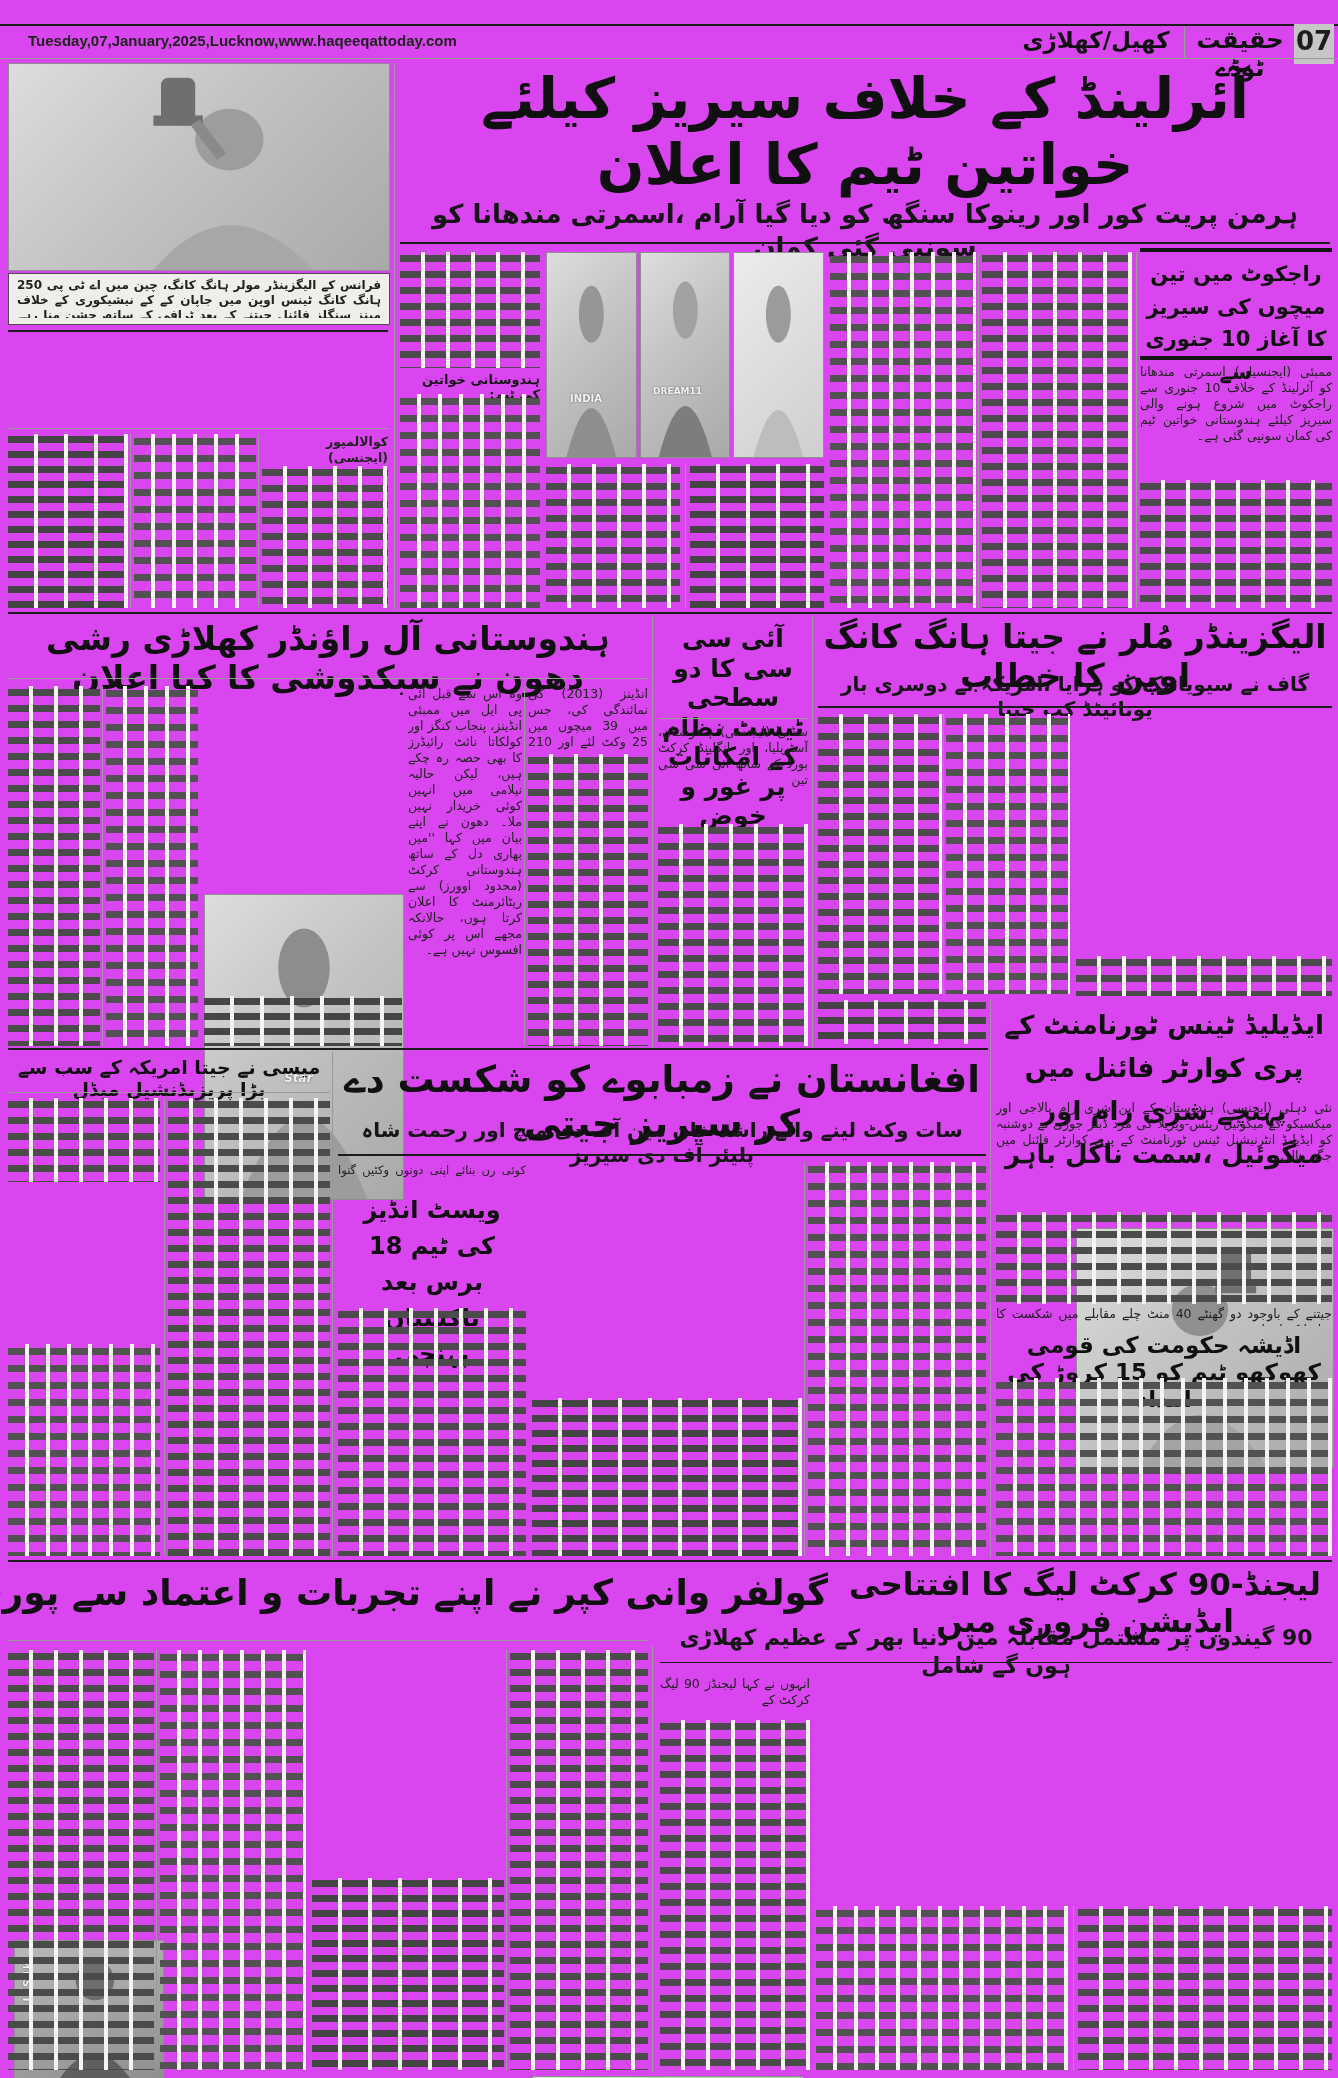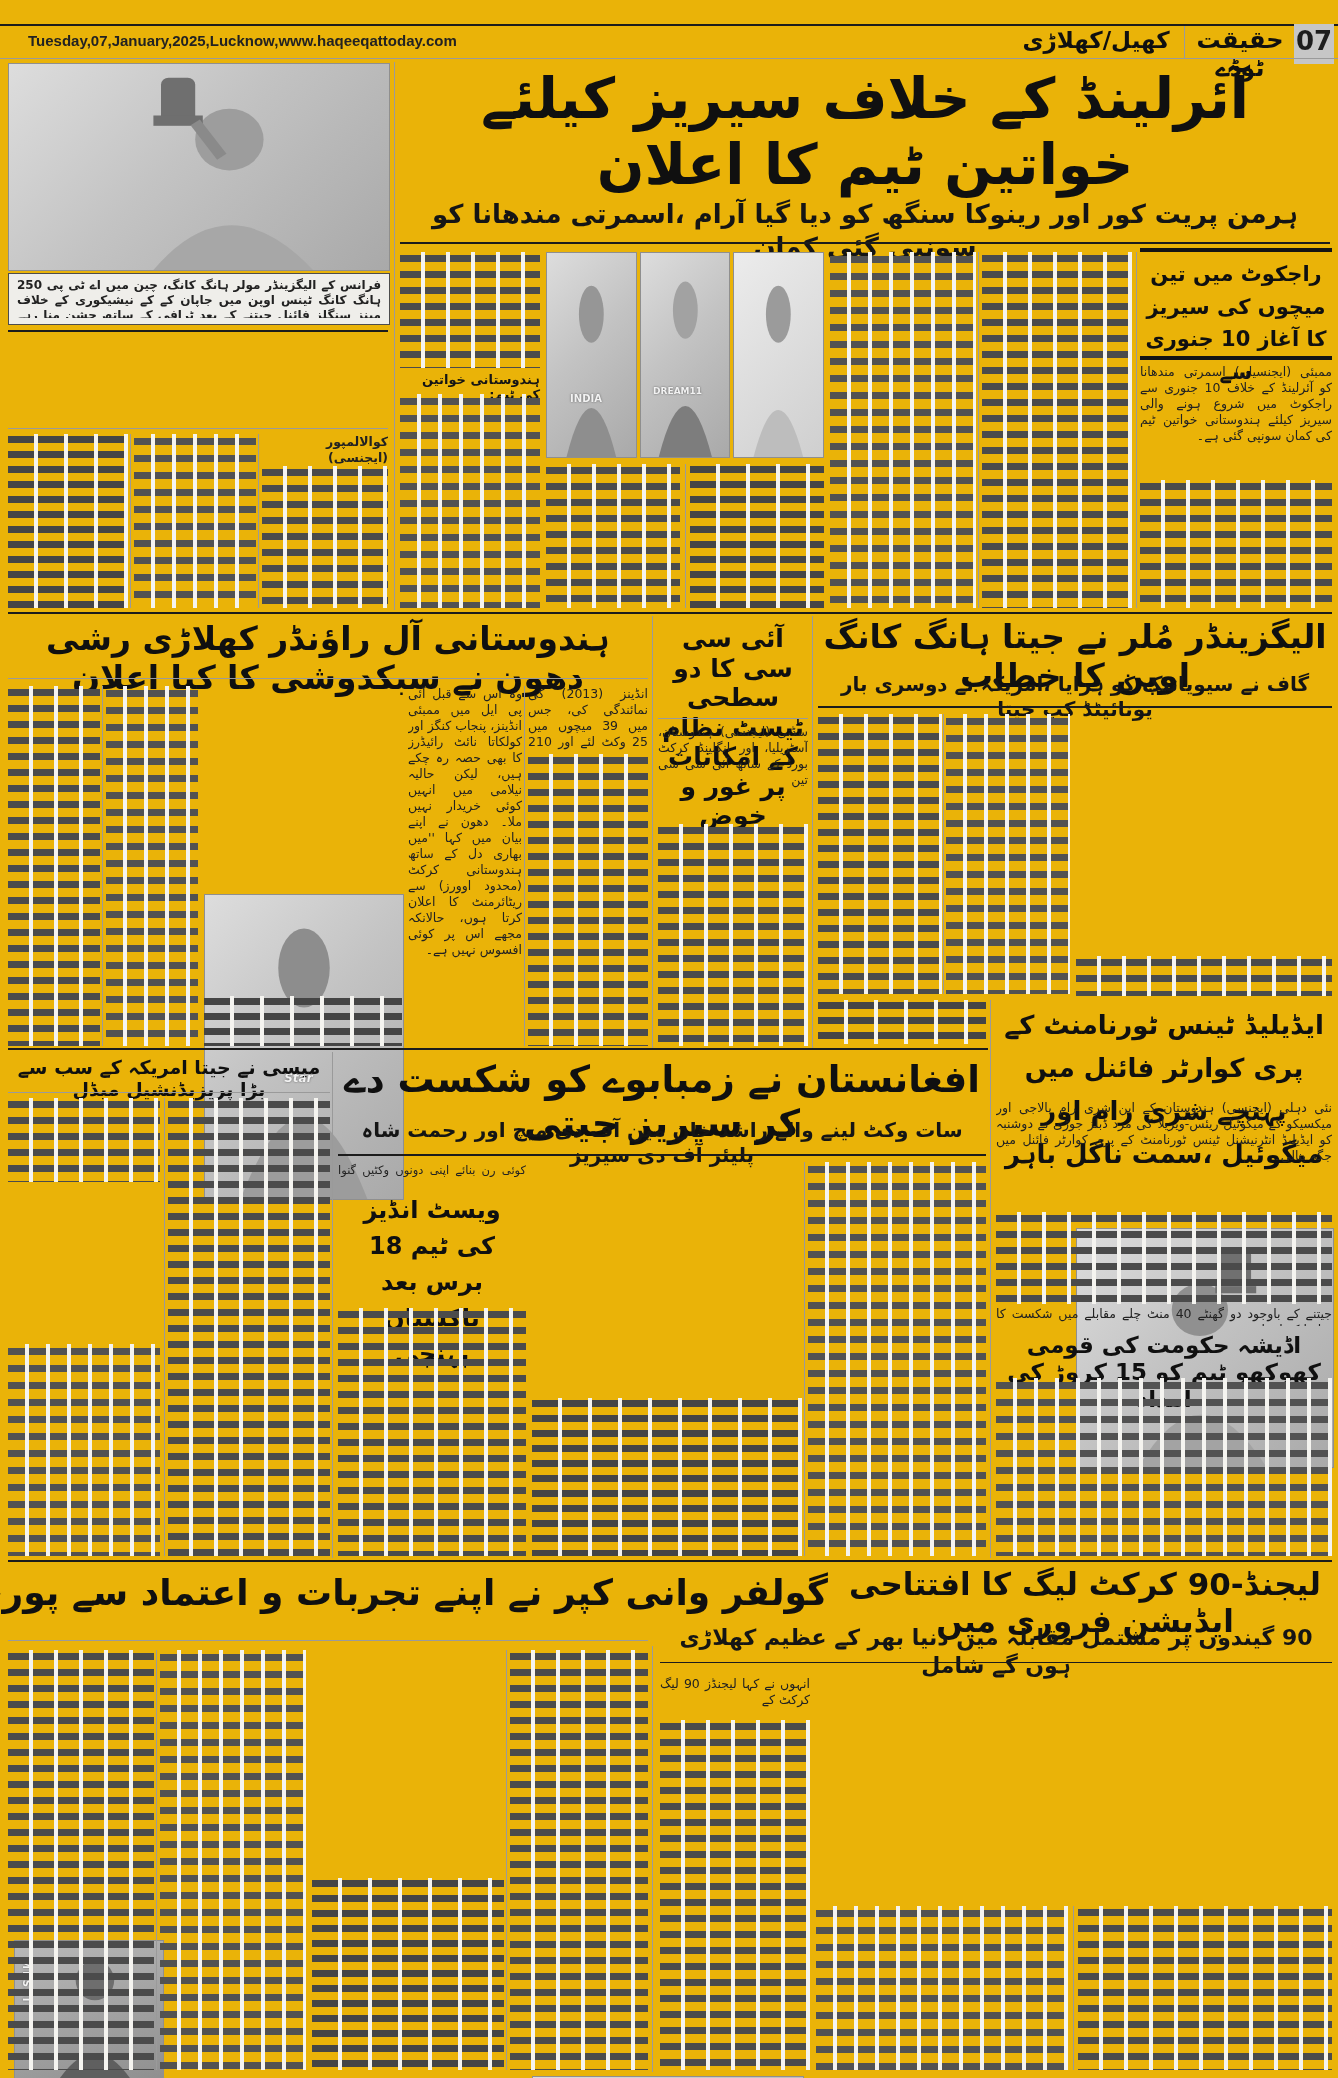--- a/index.html
+++ b/index.html
@@ -1,16 +1,16 @@
 <!DOCTYPE html>
 <html><head>
 <meta charset="utf-8">
 <style>
   html,body{margin:0;padding:0;background:#e9e8e4;}
-  .page{position:relative;width:1338px;height:2078px;background:#eab308;overflow:hidden;
+  .page{position:relative;width:1338px;height:2078px;background:#d946ef;overflow:hidden;
         font-family:"DejaVu Sans",sans-serif;color:#151515;}
   .abs{position:absolute;}
   .u{direction:rtl;unicode-bidi:embed;font-family:"DejaVu Sans",sans-serif;}
   .lat{font-family:"Liberation Sans",sans-serif;}
   .hl{font-weight:700;color:#101010;text-align:center;line-height:1.18;}
   .sub{font-weight:700;text-align:center;line-height:1.25;}
   .rule{background:#1c1c1c;}
   .hair{background:#9a9a9a;}
   
   .tsim{background-image:

